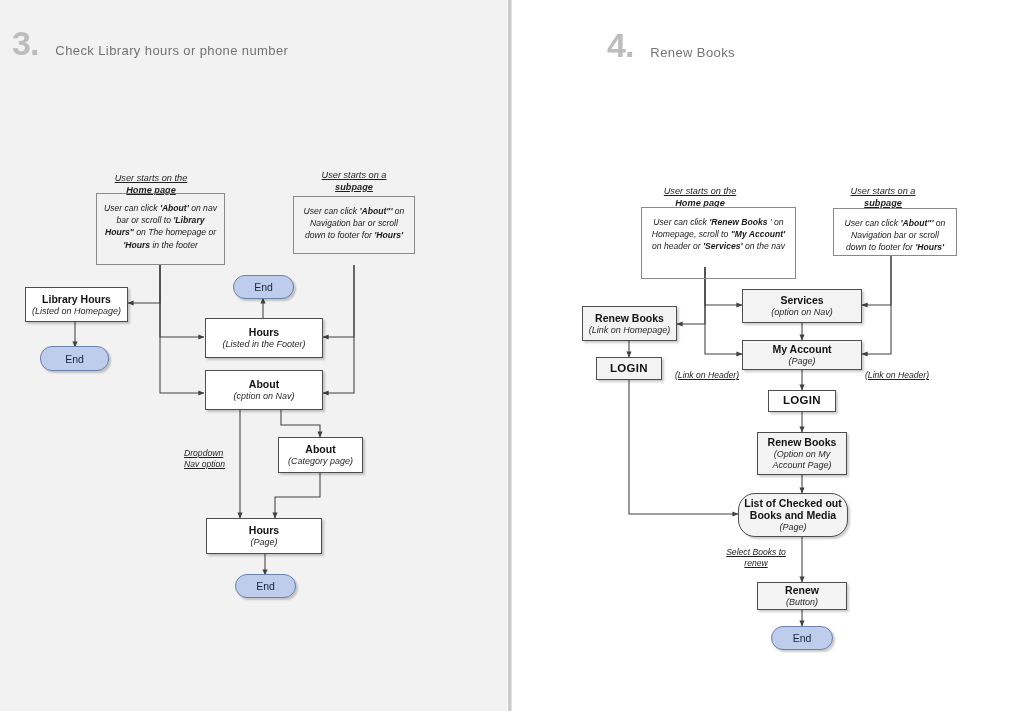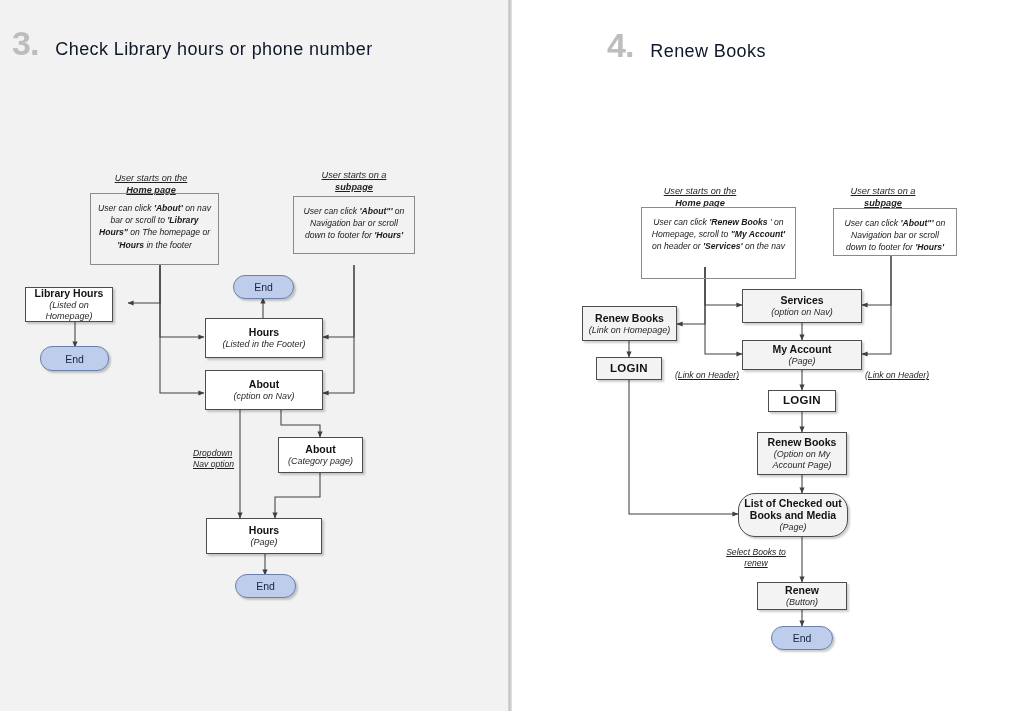--- a/index.html
+++ b/index.html
@@ -46,22 +46,22 @@
     align-items: baseline;
   }
   .sec-num {
     font-size: 34px;
     font-weight: bold;
     color: #bdbdbd;
     letter-spacing: -1px;
     line-height: 1;
   }
   .sec-title {
-    font-size: 18px;
-    color: #0f172a;
+    font-size: 13px;
+    color: #737373;
     letter-spacing: 0.4px;
     margin-left: 17px;
     white-space: nowrap;
   }
 
   
   .wires {
     position: absolute;
     left: 0;
     top: 0;
@@ -191,28 +191,28 @@
 
   <div class="lbl start" style="left:95px; top:161px; width:112px;">
     <span>User starts on the</span>
     <span class="b">Home page</span>
   </div>
   <div class="lbl start" style="left:298px; top:158px; width:112px;">
     <span>User starts on a</span>
     <span class="b">subpage</span>
   </div>
 
-  <div class="note" style="left:90px; top:193px; width:129px; height:72px;">
+  <div class="note" style="left:96px; top:193px; width:129px; height:72px;">
     User can click <b>'About'</b> on nav bar or scroll to <b>'Library Hours"</b> on The homepage or <b>'Hours</b> in the footer
   </div>
   <div class="note" style="left:293px; top:196px; width:122px; height:58px;">
     User can click <b>'About"'</b> on Navigation bar or scroll down to footer for <b>'Hours'</b>
   </div>
 
-  <div class="node" style="left:25px; top:287px; width:88px; height:35px;">
+  <div class="node" style="left:25px; top:287px; width:103px; height:35px;">
     <span class="ttl">Library Hours</span>
     <span class="sub">(Listed on Homepage)</span>
   </div>
 
   <div class="end-node" style="left:40px; top:346px; width:69px; height:25px;">
     <span>End</span>
   </div>
 
   <div class="end-node" style="left:233px; top:275px; width:61px; height:24px;">
     <span>End</span>
@@ -226,21 +226,21 @@
   <div class="node" style="left:205px; top:370px; width:118px; height:40px;">
     <span class="ttl">About</span>
     <span class="sub">(cption on Nav)</span>
   </div>
 
   <div class="node" style="left:278px; top:437px; width:85px; height:36px;">
     <span class="ttl">About</span>
     <span class="sub">(Category page)</span>
   </div>
 
-  <div class="lbl left" style="left:193px; top:448px; width:70px;">Dropdown
+  <div class="lbl left" style="left:184px; top:448px; width:70px;">Dropdown
 Nav option</div>
 
   <div class="node" style="left:206px; top:518px; width:116px; height:36px;">
     <span class="ttl">Hours</span>
     <span class="sub">(Page)</span>
   </div>
 
   <div class="end-node" style="left:235px; top:574px; width:61px; height:24px;">
     <span>End</span>
   </div>

